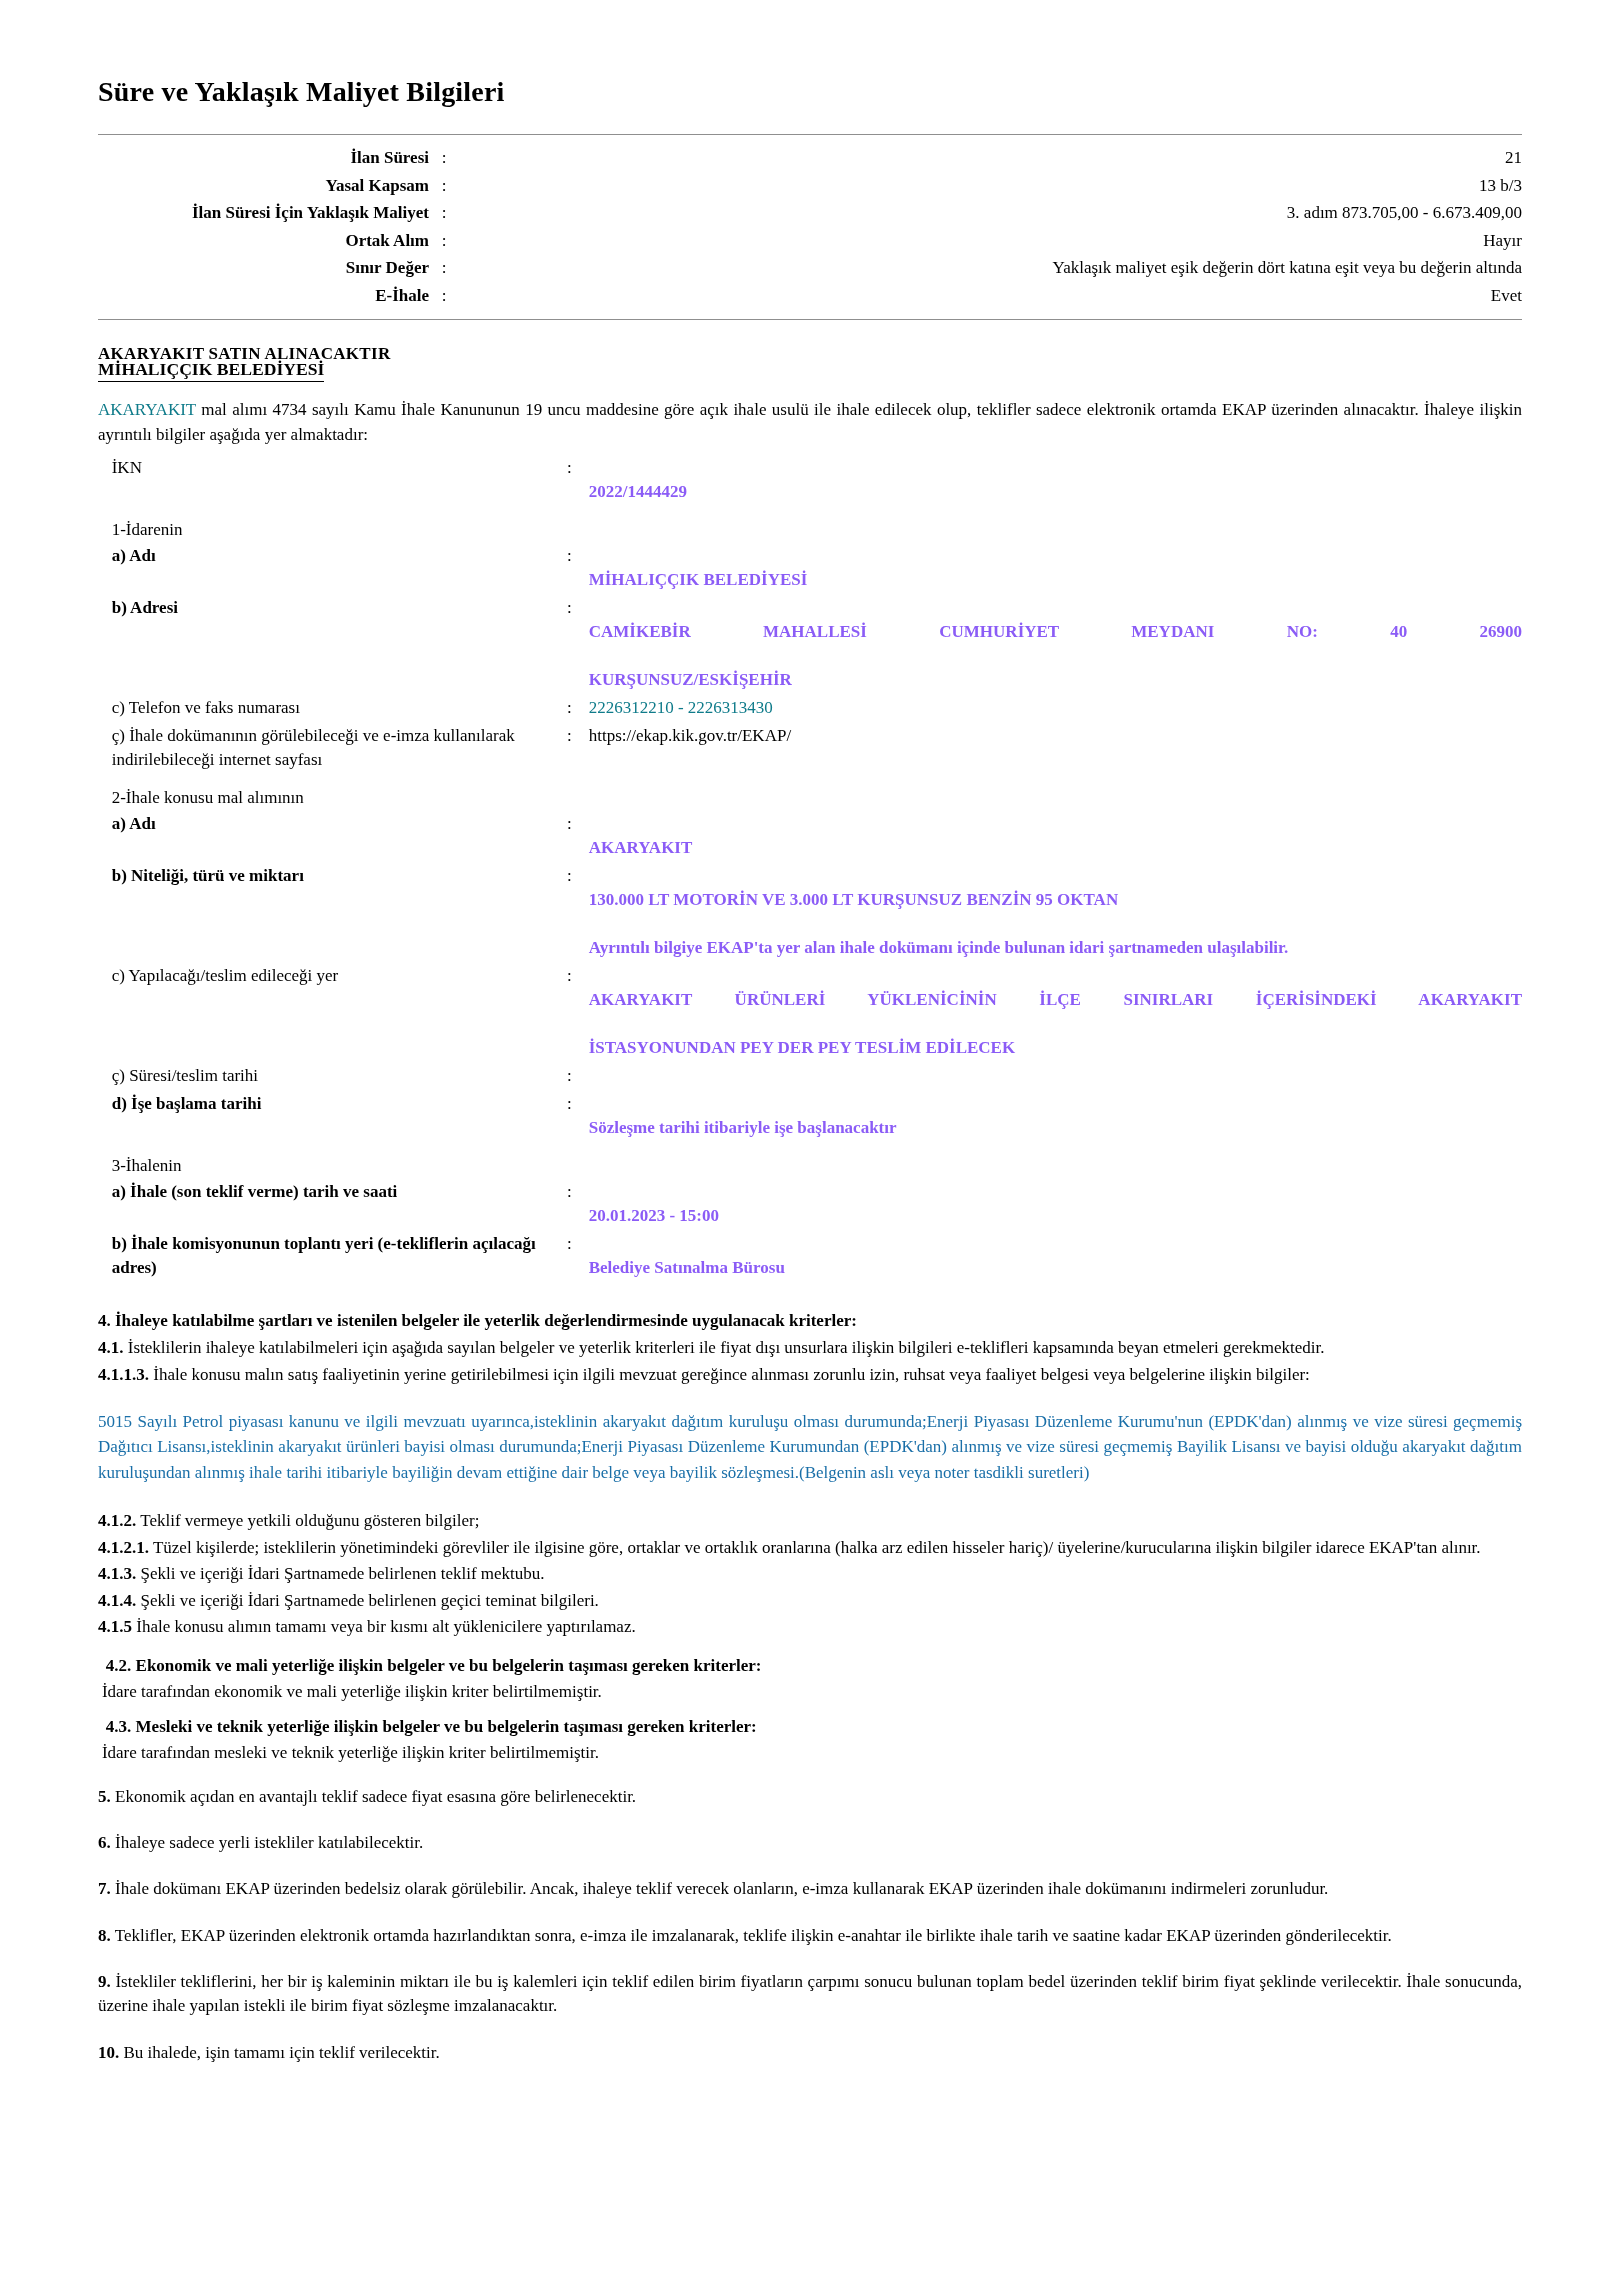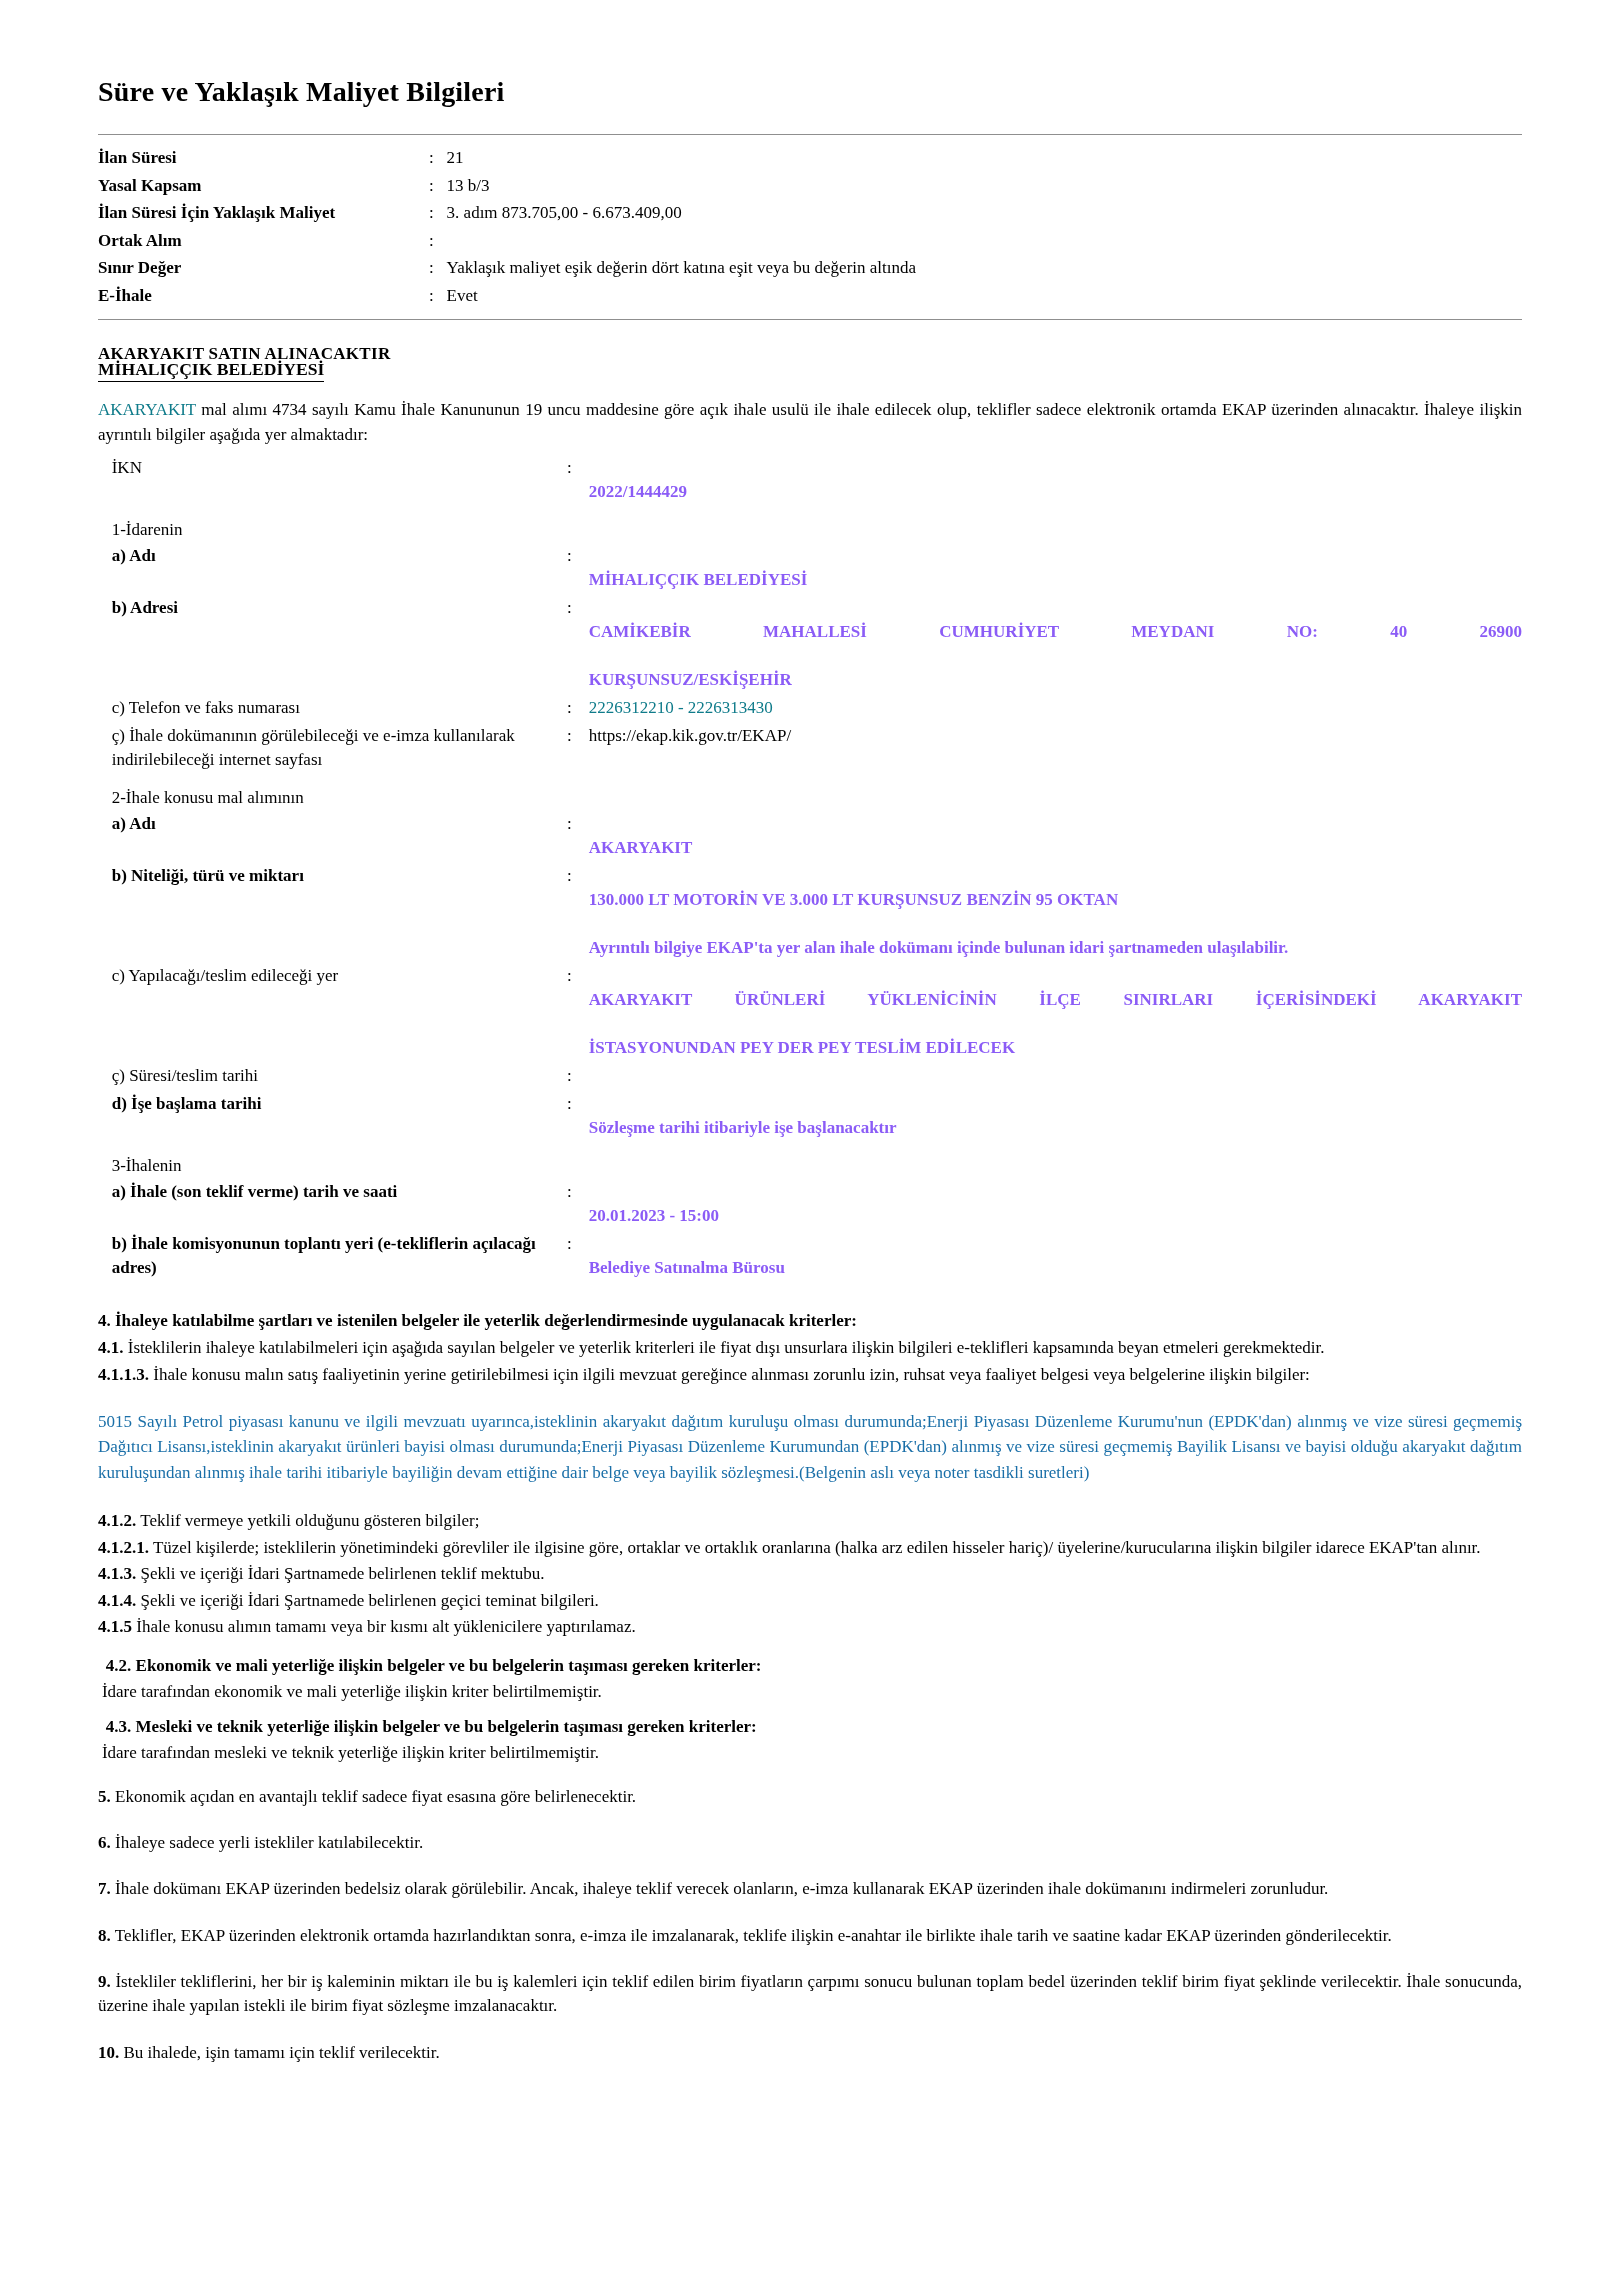--- a/index.html
+++ b/index.html
@@ -31,20 +31,21 @@
     border-top: 1px solid #8f8f8f;
     border-bottom: 1px solid #8f8f8f;
     padding: 9.8px 0 9.8px 0;
     margin-bottom: 3.9px;
   }
   .summary-row {
     display: flex;
     align-items: baseline;
     font-size: 17px;
     line-height: 1.62;
+    text-align: right;
   }
   .summary-row .lbl {
     width: 331px;
     flex: 0 0 331px;
     font-weight: bold;
   }
   .summary-row .sep {
     width: 17.6px;
     flex: 0 0 17.6px;
   }
@@ -169,20 +170,21 @@
       <span class="val">13 b/3</span>
     </div>
     <div class="summary-row">
       <span class="lbl">İlan Süresi İçin Yaklaşık Maliyet</span>
       <span class="sep">:</span>
       <span class="val">3. adım 873.705,00 - 6.673.409,00</span>
     </div>
     <div class="summary-row">
       <span class="lbl">Ortak Alım</span>
       <span class="sep">:</span>
+      <span class="val">Hayır</span>
     </div>
     <div class="summary-row">
       <span class="lbl">Sınır Değer</span>
       <span class="sep">:</span>
       <span class="val">Yaklaşık maliyet eşik değerin dört katına eşit veya bu değerin altında</span>
     </div>
     <div class="summary-row">
       <span class="lbl">E-İhale</span>
       <span class="sep">:</span>
       <span class="val">Evet</span>

